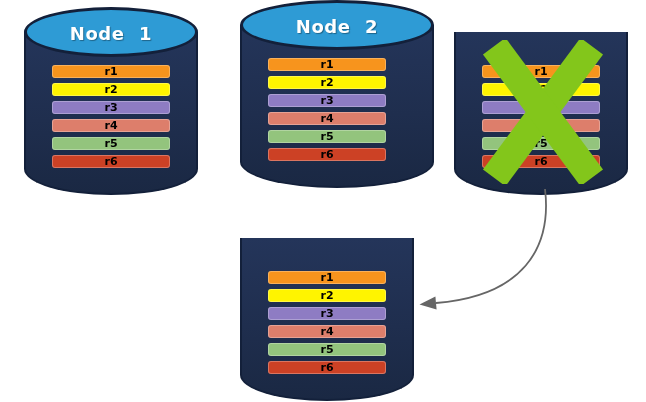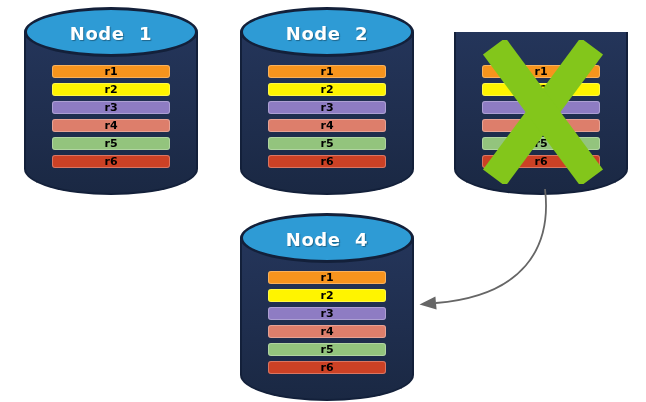--- a/index.html
+++ b/index.html
@@ -11,21 +11,21 @@
     font-family: "DejaVu Sans", "Liberation Sans", sans-serif;
     overflow: hidden;
     --cyl-body: #1F2E4E;
     --cyl-border: #13203A;
     --cyl-top: #2E9BD5;
     --title-color: #FFFFFF;
     --row-text: #000000;
   }
   .node { position: absolute; width: 174px; height: 188px; }
   .node-1 { left: 24px;  top: 7px; }
-  .node-2 { left: 240px; top: 7px; }
+  .node-2 { left: 240px; top: 0; padding-left: 20px; }
   .node-3 { left: 454px; top: 7px; }
   .node-4 { left: 240px; top: 213px; }
 
   .cyl-body {
     position: absolute; left: 0; right: 0; top: 25px; bottom: 0;
     box-sizing: border-box;
     background: linear-gradient(180deg, #24355A 0%, var(--cyl-body) 55%, #1A2843 100%);
     border: 2px solid var(--cyl-border);
     border-top: none;
     border-radius: 0 0 50% 50% / 0 0 26px 26px;
@@ -155,23 +155,20 @@
         </div>
     </div>
     <svg class="xmark" width="124" height="144" viewBox="0 0 124 144">
       <rect class="x-arm" x="48" y="-10" width="28" height="164" transform="rotate(36.5 62 72)" fill="#83C61B"></rect>
       <rect class="x-arm" x="48" y="-10" width="28" height="164" transform="rotate(-36.5 62 72)" fill="#83C61B"></rect>
     </svg>
   </div>
 
   <div class="node node-4">
     <div class="cyl-body"></div>
-    <div class="cyl-top">
-      <span class="node-title">Node 4</span>
-    </div>
     <div class="rows">
       <div class="row" style="background: rgb(247, 148, 29);">
           <span>r1</span>
         </div>
       <div class="row" style="background: rgb(255, 244, 0);">
           <span>r2</span>
         </div>
       <div class="row" style="background: rgb(142, 124, 195);">
           <span>r3</span>
         </div>

